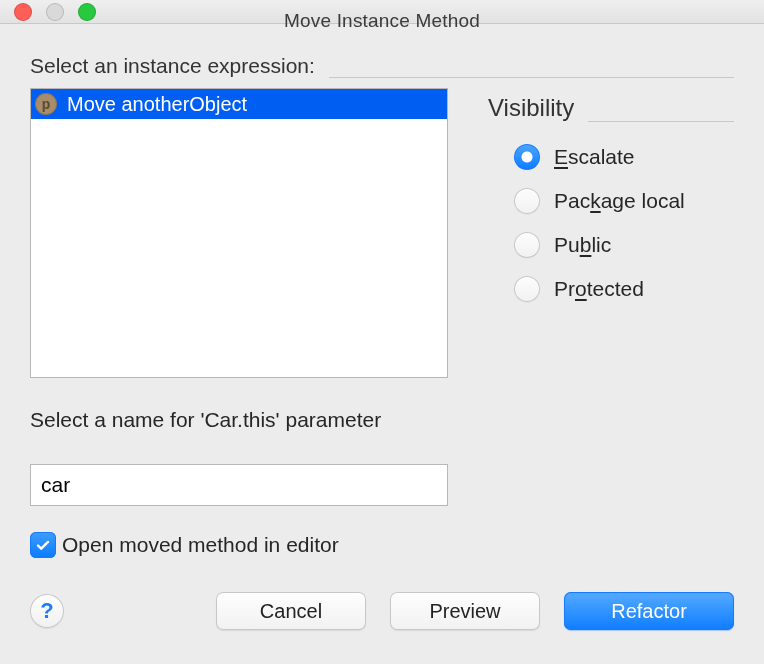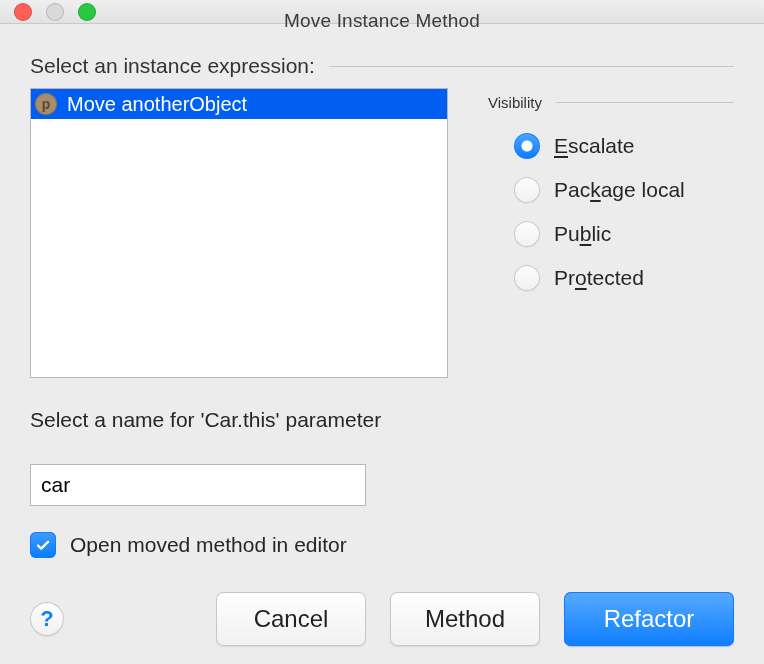--- a/index.html
+++ b/index.html
@@ -42,33 +42,33 @@
   .tl.red   { background: #ff5f57; }
   .tl.grey  { background: #d9d9d9; }
   .tl.green { background: #28c840; }
 
   .content {
     padding: 30px 30px 24px 30px;
   }
 
   .fieldset-label {
     display: flex;
-    align-items: center;
+    align-items: flex-end;
     gap: 14px;
     margin-bottom: 10px;
     font-size: 21px;
     color: #333;
   }
   .fieldset-label .rule {
     flex: 1;
     height: 1px;
     background: #c8c8c8;
   }
   .fieldset-label.visibility {
-    font-size: 15px;
+    font-size: 24px;
   }
 
   .row {
     display: flex;
     gap: 40px;
     align-items: flex-start;
   }
 
   .listbox {
     width: 418px;
@@ -126,34 +126,34 @@
   }
   .radio.selected .dot {
     background: radial-gradient(circle at 50% 50%, #fff 0 5px, transparent 6px),
                 linear-gradient(#4ea6ff, #0a7bff);
     box-shadow: inset 0 0 0 1px #1679ff;
   }
 
   .name-section { margin-top: 30px; }
   .name-label { font-size: 21px; margin-bottom: 32px; }
   .text-input {
-    width: 336px;
+    width: 418px;
     height: 42px;
     border: 1px solid #b7b7b7;
     background: #fff;
     font-size: 21px;
     font-family: inherit;
     padding: 0 10px;
     outline: none;
   }
 
   .cb-row {
     display: flex;
     align-items: center;
-    gap: 14px;
+    gap: 6px;
     margin-top: 26px;
     font-size: 21px;
     cursor: pointer;
   }
   .cb {
     width: 26px; height: 26px;
     border-radius: 6px;
     display: inline-flex; align-items: center; justify-content: center;
     background: linear-gradient(#fdfdfd,#f1f1f1);
     box-shadow: inset 0 0 0 1px #c7c7c7;
@@ -180,25 +180,25 @@
     font-weight: 700;
     font-size: 22px;
     cursor: pointer;
   }
   .btns {
     margin-left: auto;
     display: flex;
     gap: 24px;
   }
   .btn {
-    height: 54px;
+    height: 38px;
     min-width: 150px;
     padding: 0 31px;
     border-radius: 7px;
-    font-size: 24px;
+    font-size: 20px;
     font-family: inherit;
     cursor: pointer;
     border: 0;
     background: linear-gradient(#fefefe,#f1f1f1);
     box-shadow: inset 0 0 0 1px #c7c7c7, 0 1px 1px rgba(0,0,0,.08);
     color: #222;
   }
   .btn.primary {
     background: linear-gradient(#55aaff,#0f7dff);
     box-shadow: inset 0 0 0 1px #1679ff, 0 1px 1px rgba(0,105,255,.3);
@@ -273,18 +273,18 @@
         <path d="M3 8.5 L6.2 11.7 L13 4.9" stroke="#fff" stroke-width="2.4" fill="none" stroke-linecap="round" stroke-linejoin="round"></path>
       </svg>
     </span>
     <span>Open moved method in editor</span>
   </div>
 
   <div class="footer">
     <span class="help">?</span>
     <div class="btns">
       <button class="btn">Cancel</button>
-      <button class="btn">Method</button>
+      <button class="btn">Preview</button>
       <button class="btn primary">Refactor</button>
     </div>
   </div>
 
 </div>
 
 </body></html>

